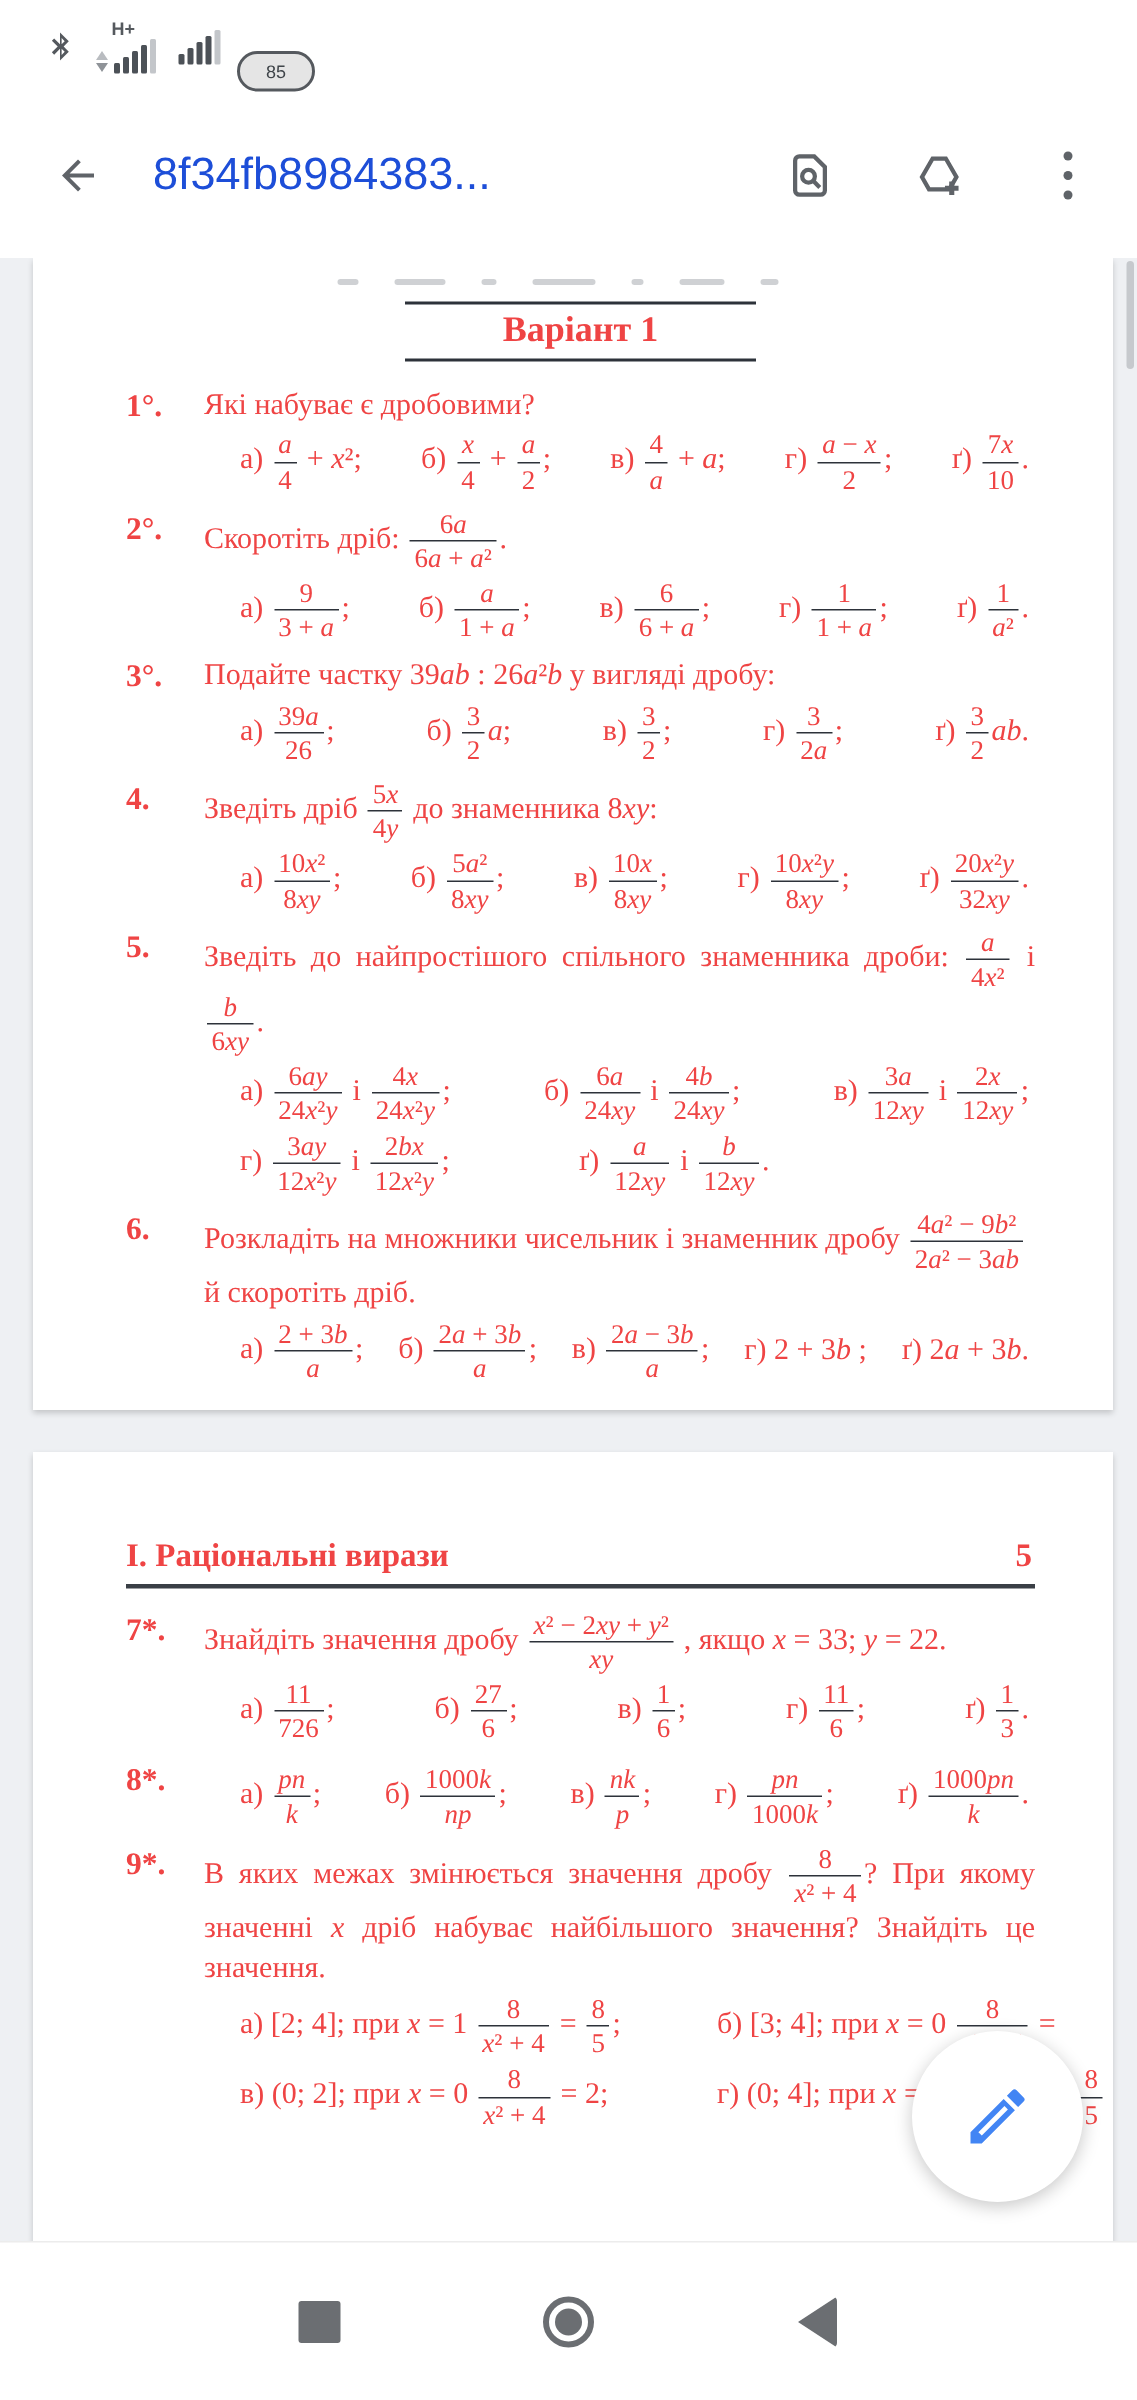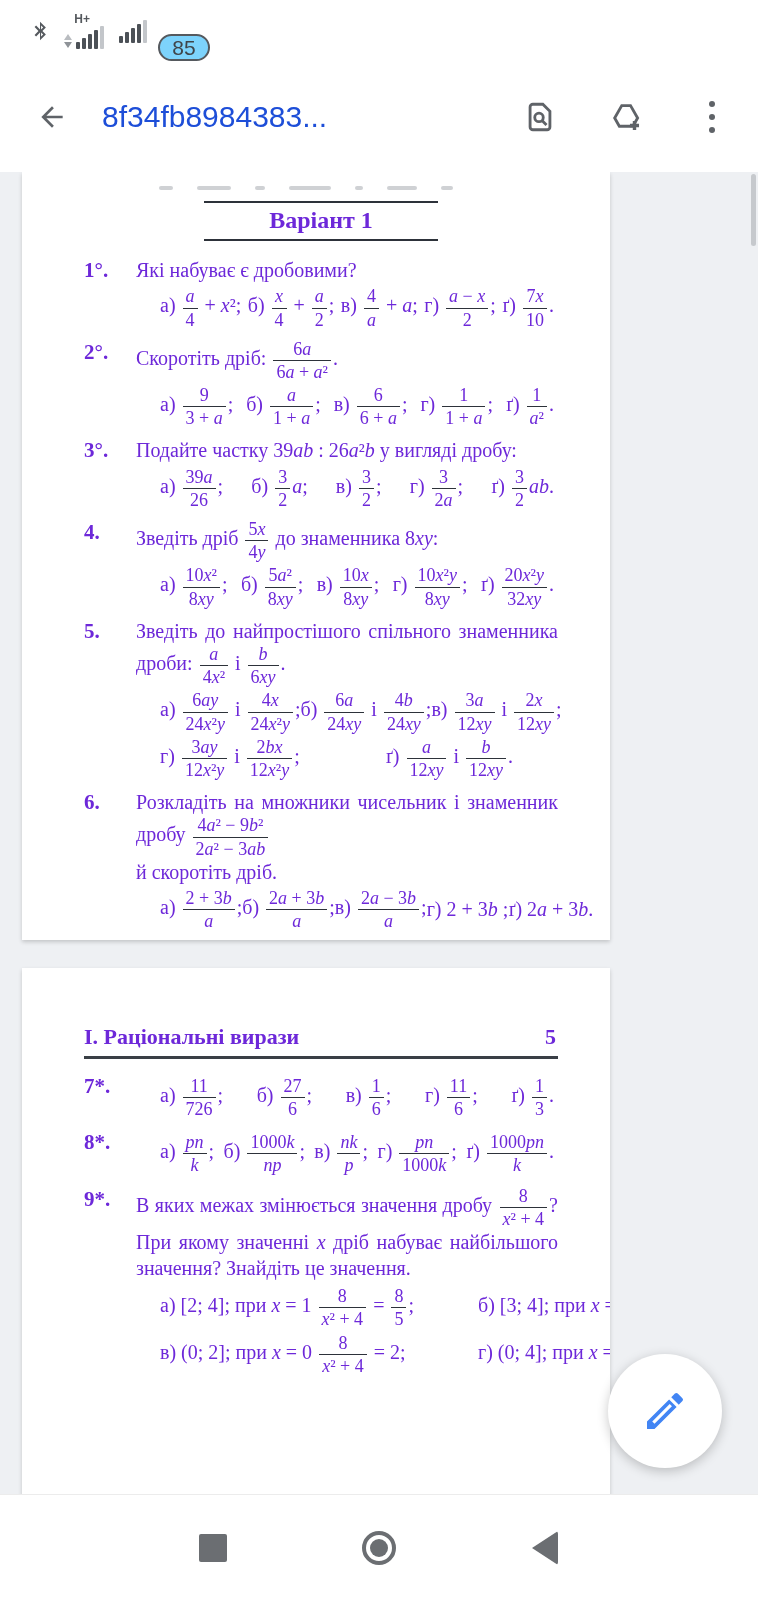--- a/index.html
+++ b/index.html
@@ -18,40 +18,40 @@
   .sig-cluster{display:flex;flex-direction:column;align-items:flex-end;justify-content:flex-end;}
   .sig-label{font-size:12px;font-weight:bold;color:#55595e;line-height:12px;margin-bottom:1px;margin-right:14px;}
   .sig-row{display:flex;align-items:flex-end;gap:2px;}
   .sig-arrows{display:flex;flex-direction:column;gap:2px;margin-right:2px;margin-bottom:1px;}
   .arr{width:0;height:0;border-left:4px solid transparent;border-right:4px solid transparent;}
   .arr.up{border-bottom:6px solid #b9bcc0;}
   .arr.down{border-top:6px solid #8f9398;}
   .bar{width:4px;background:#4c5157;border-radius:1px;}
   .bar.dim{background:#c3c6ca;}
   .battery{min-width:52px;height:27px;border:2.5px solid #55595e;border-radius:14px;
-    display:flex;align-items:center;justify-content:center;font-size:21px;color:#3f4449;
-    padding:0 8px;box-sizing:border-box;background:#7dd3fc;margin-top:33px;}
+    display:flex;align-items:center;justify-content:center;font-size:12px;color:#3f4449;
+    padding:0 8px;box-sizing:border-box;background:#e5e5e5;margin-top:33px;}
 
   
   .toolbar{position:absolute;top:62px;left:0;right:0;height:110px;background:#fff;
     display:flex;align-items:center;padding:0 26px 0 30px;box-sizing:border-box;}
   .tb-back{width:44px;height:44px;display:flex;align-items:center;justify-content:center;border:none;background:none;padding:0;}
   .tb-back svg{width:32px;height:32px;fill:#5f6368;}
   .tb-title{flex:1;margin-left:28px;font-size:30px;color:#1d4ed8;white-space:nowrap;overflow:hidden;}
   .tb-actions{display:flex;align-items:center;gap:46px;margin-left:10px;}
   .tb-btn{width:40px;height:40px;display:flex;align-items:center;justify-content:center;border:none;background:none;padding:0;}
   .tb-btn svg{width:34px;height:34px;stroke:#5f6368;fill:none;stroke-width:2;}
   .dots{display:flex;flex-direction:column;gap:7px;}
   .dots i{width:6px;height:6px;border-radius:50%;background:#5f6368;}
 
   
   .viewer{position:absolute;top:172px;left:0;right:0;bottom:105px;background:#eef0f3;overflow:hidden;}
-  .page{position:relative;width:588px;margin-left:22px;background:#fff;
+  .page{position:relative;width:720px;margin-left:22px;background:#fff;
     box-shadow:0 2px 4px rgba(0,0,0,.18);box-sizing:border-box;overflow:hidden;
-    font-family:"Liberation Serif","DejaVu Serif",serif;color:#6d28d9;}
+    font-family:"Liberation Serif","DejaVu Serif",serif;color:#ef4444;}
   .page1{height:768px;padding:14px 52px 0 62px;}
   .page2{height:527px;margin-top:28px;padding:56px 52px 12px 62px;}
   .scroll-thumb{position:absolute;top:2px;right:2px;width:5px;height:72px;background:#c6c9cd;border-radius:3px;}
 
   .remnant{display:flex;gap:24px;justify-content:center;height:5px;overflow:hidden;margin:0 60px 10px 30px;}
   .remnant i{height:4px;background:#a7abb1;opacity:.55;border-radius:2px;flex:none;}
 
   .vt{width:234px;margin:4px auto 16px;text-align:center;font-weight:bold;font-size:24px;
     border-top:2px solid #2d323a;border-bottom:2px solid #2d323a;padding:4px 0 5px;}
 
@@ -373,20 +373,24 @@
 
   <div class="page page2">
     <div class="p2header">
       <span>І. Раціональні вирази</span>
       <span>5</span>
     </div>
     <div id="p2-problems">
         <div class="prob">
           <div class="pnum">7*.</div>
           <div class="pbody">
+            <div class="plead">Знайдіть значення дробу <span class="frac">
+                <span class="fn"><i>x</i>² − 2<i>xy</i> + <i>y</i>²</span>
+                <span class="fd"><i>xy</i></span>
+              </span> , якщо <i>x</i> = 33; <i>y</i> = 22.</div>
             <div class="opts spread">
               <span class="opt">а) <span class="frac">
                   <span class="fn">11</span>
                   <span class="fd">726</span>
                 </span>;</span>
               <span class="opt">б) <span class="frac">
                   <span class="fn">27</span>
                   <span class="fd">6</span>
                 </span>;</span>
               <span class="opt">в) <span class="frac">

